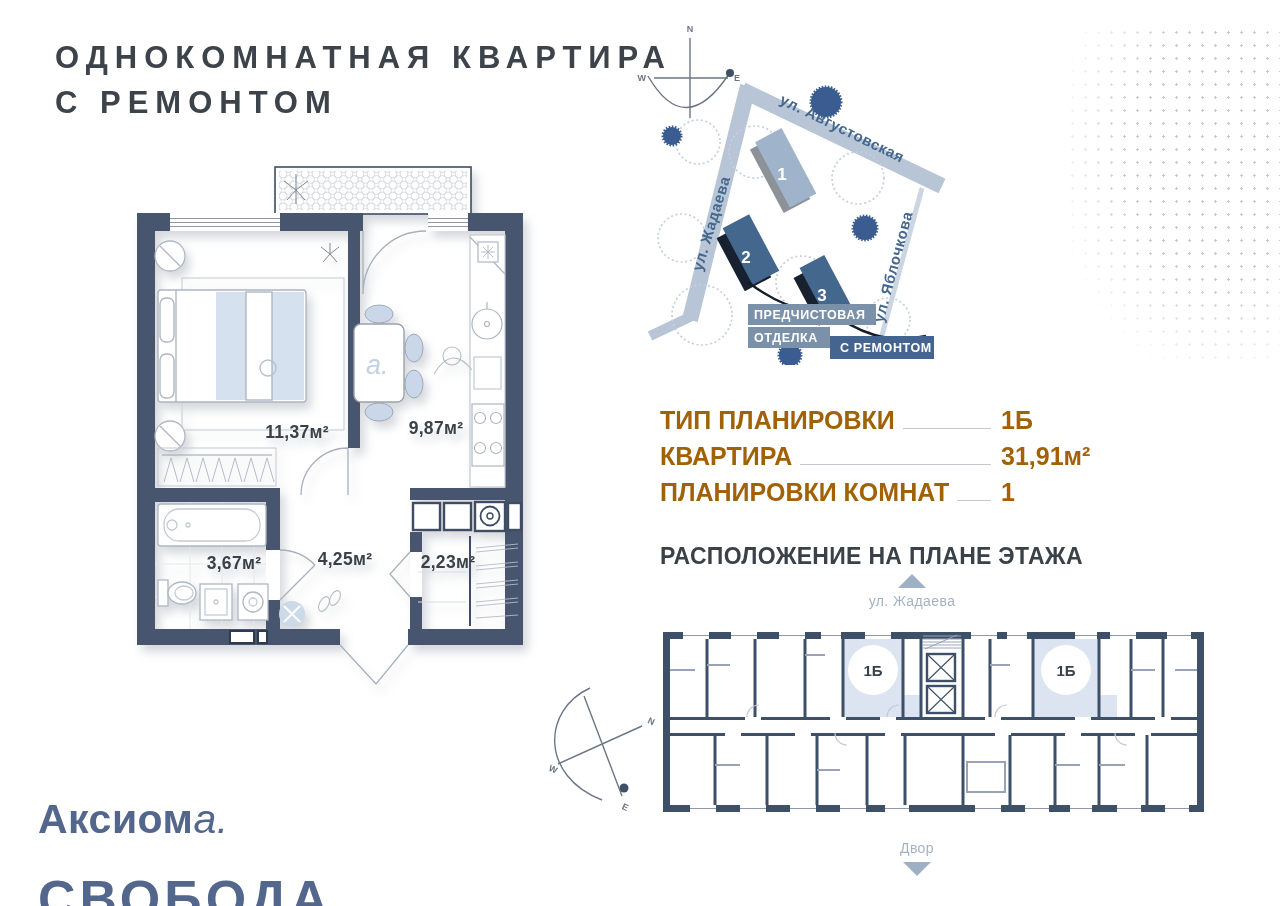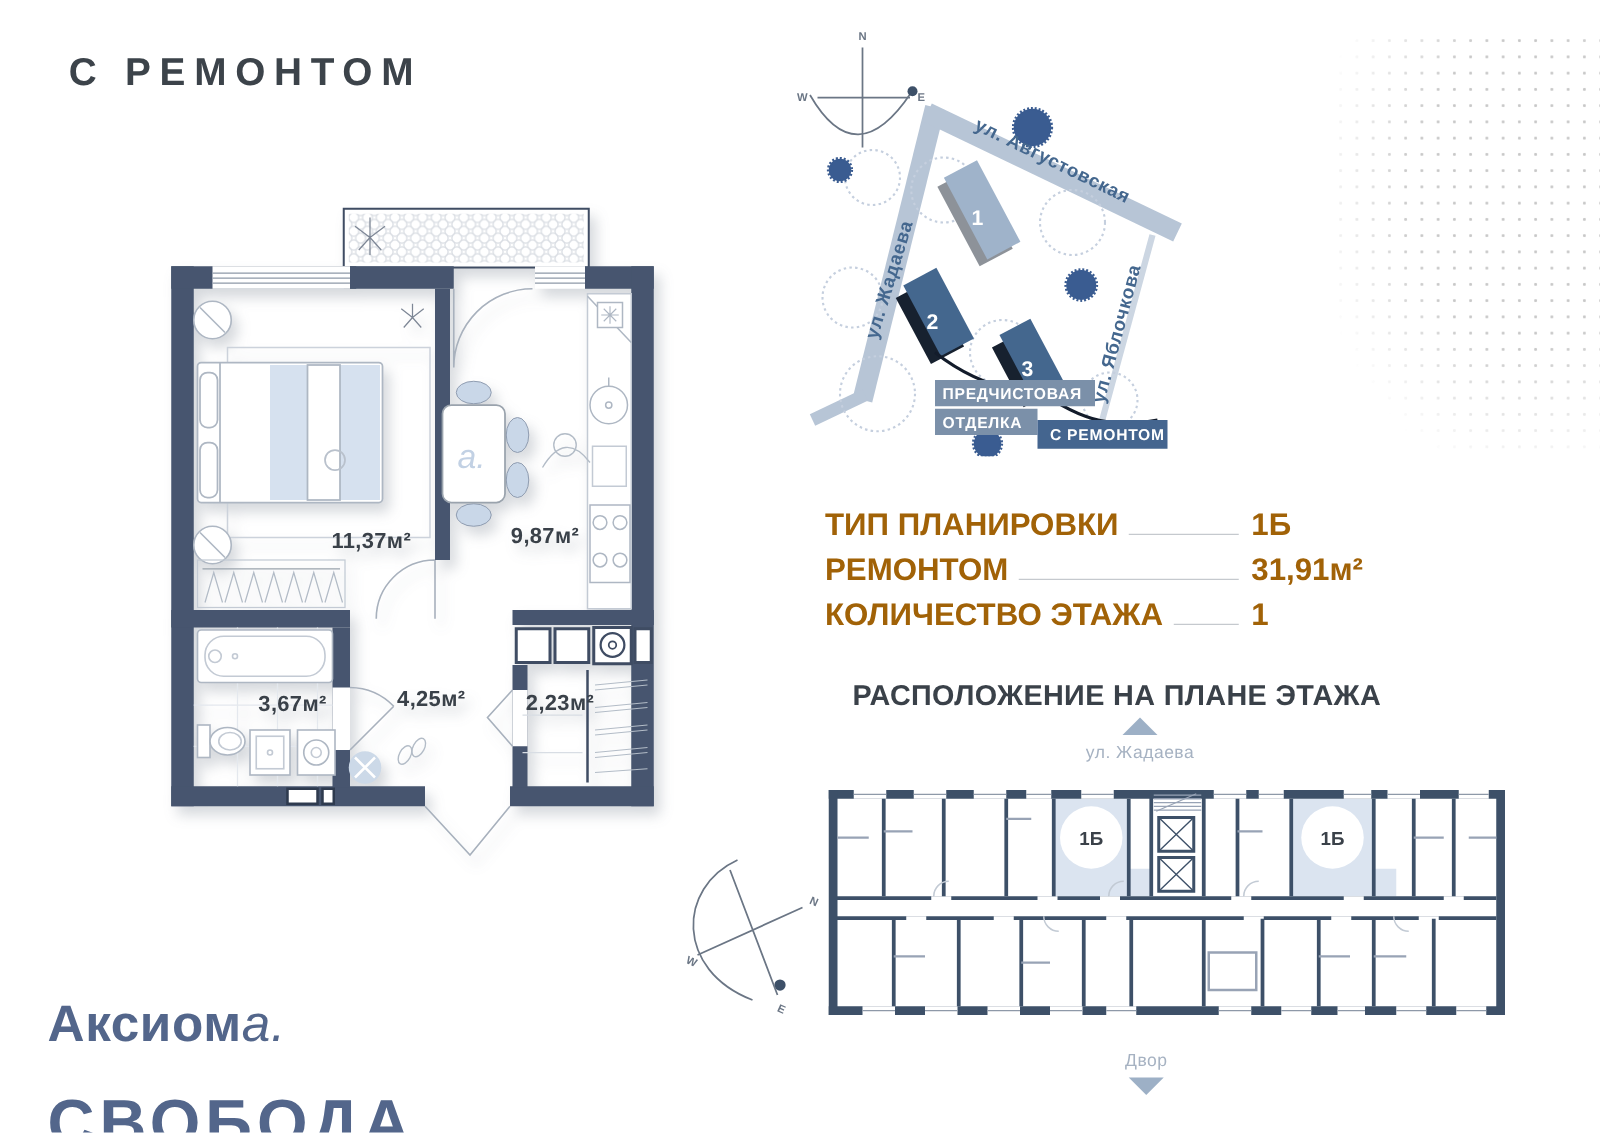--- a/index.html
+++ b/index.html
@@ -19,21 +19,21 @@
     -webkit-mask-image: radial-gradient(ellipse at 72% 38%, #000 42%, rgba(0,0,0,0) 78%);
     mask-image: radial-gradient(ellipse at 72% 38%, #000 42%, rgba(0,0,0,0) 78%);
     opacity:.85; }
 
   
   .specs { left:660px; top:406px; width:437px; font-size:25px; font-weight:700; color:#a16207; }
   .specs .row { display:flex; align-items:baseline; height:36px; }
   .specs .lead { flex:1 1 auto; border-bottom:1.5px solid #c5c9ce; margin:0 10px 5px 8px; }
   .specs .val { width:96px; text-align:left; white-space:nowrap; }
 
-  .fp-heading { left:660px; top:543px; font-size:23px; font-weight:700; letter-spacing:.3px; color:#3a4149;margin-left:22px; }
+  .fp-heading { left:660px; top:543px; font-size:23px; font-weight:700; letter-spacing:.3px; color:#3a4149; }
 
   
   .logo { left:38px; top:778px; color:#53668b; line-height:1.04; }
   .logo .l1 { font-size:41px; font-weight:600; letter-spacing:.5px;margin-top:20px; }
   .logo .l1 .it { font-style:italic; font-weight:400; }
   .logo .l2 { font-size:52px; font-weight:600; letter-spacing:4px;margin-top:31px; }
 
   svg text { font-family:"Liberation Sans", sans-serif; }
   .apt-svg { filter: drop-shadow(5px 7px 5px rgba(70,80,100,.22)); }
   .room-label { font-size:17.5px; font-weight:700; fill:#3a4149; letter-spacing:.3px; }
@@ -43,20 +43,21 @@
   .bnum { font-size:17px; font-weight:700; fill:#ffffff; }
   .compass-letter { font-size:9px; fill:#6b7685; font-weight:600; }
   .plan-street { font-size:14px; fill:#a6b2c2; letter-spacing:.4px; }
 </style>
 </head>
 <body>
 
 <div id="canvas">
 
   <div class="abs title">
+    <div>ОДНОКОМНАТНАЯ КВАРТИРА</div>
     <div>С РЕМОНТОМ</div>
   </div>
 
   <div class="abs dots"></div>
 
   <svg class="abs apt-svg" style="left:118px; top:152px;" width="440" height="600" viewBox="0 0 440 600">
     <defs>
       <pattern id="lat" width="11" height="11" patternUnits="userSpaceOnUse">
         <circle cx="5.5" cy="5.5" r="4" fill="none" stroke="#d8dce2" stroke-width="1"></circle>
         <circle cx="0" cy="0" r="4" fill="none" stroke="#d8dce2" stroke-width="1"></circle>
@@ -307,26 +308,26 @@
     </g>
   </svg>
 
   <div class="abs specs">
     <div class="row">
       <span>ТИП ПЛАНИРОВКИ</span>
       <span class="lead"></span>
       <span class="val">1Б</span>
     </div>
     <div class="row">
-      <span>РЕМОНТОМ</span>
+      <span>КВАРТИРА</span>
       <span class="lead"></span>
       <span class="val">31,91м²</span>
     </div>
     <div class="row">
-      <span>КОЛИЧЕСТВО ЭТАЖА</span>
+      <span>ПЛАНИРОВКИ КОМНАТ</span>
       <span class="lead"></span>
       <span class="val">1</span>
     </div>
   </div>
 
   <div class="abs fp-heading">РАСПОЛОЖЕНИЕ НА ПЛАНЕ ЭТАЖА</div>
 
   <svg class="abs" style="left:655px; top:570px;" width="558" height="320" viewBox="0 0 558 320">
 
     <g>

